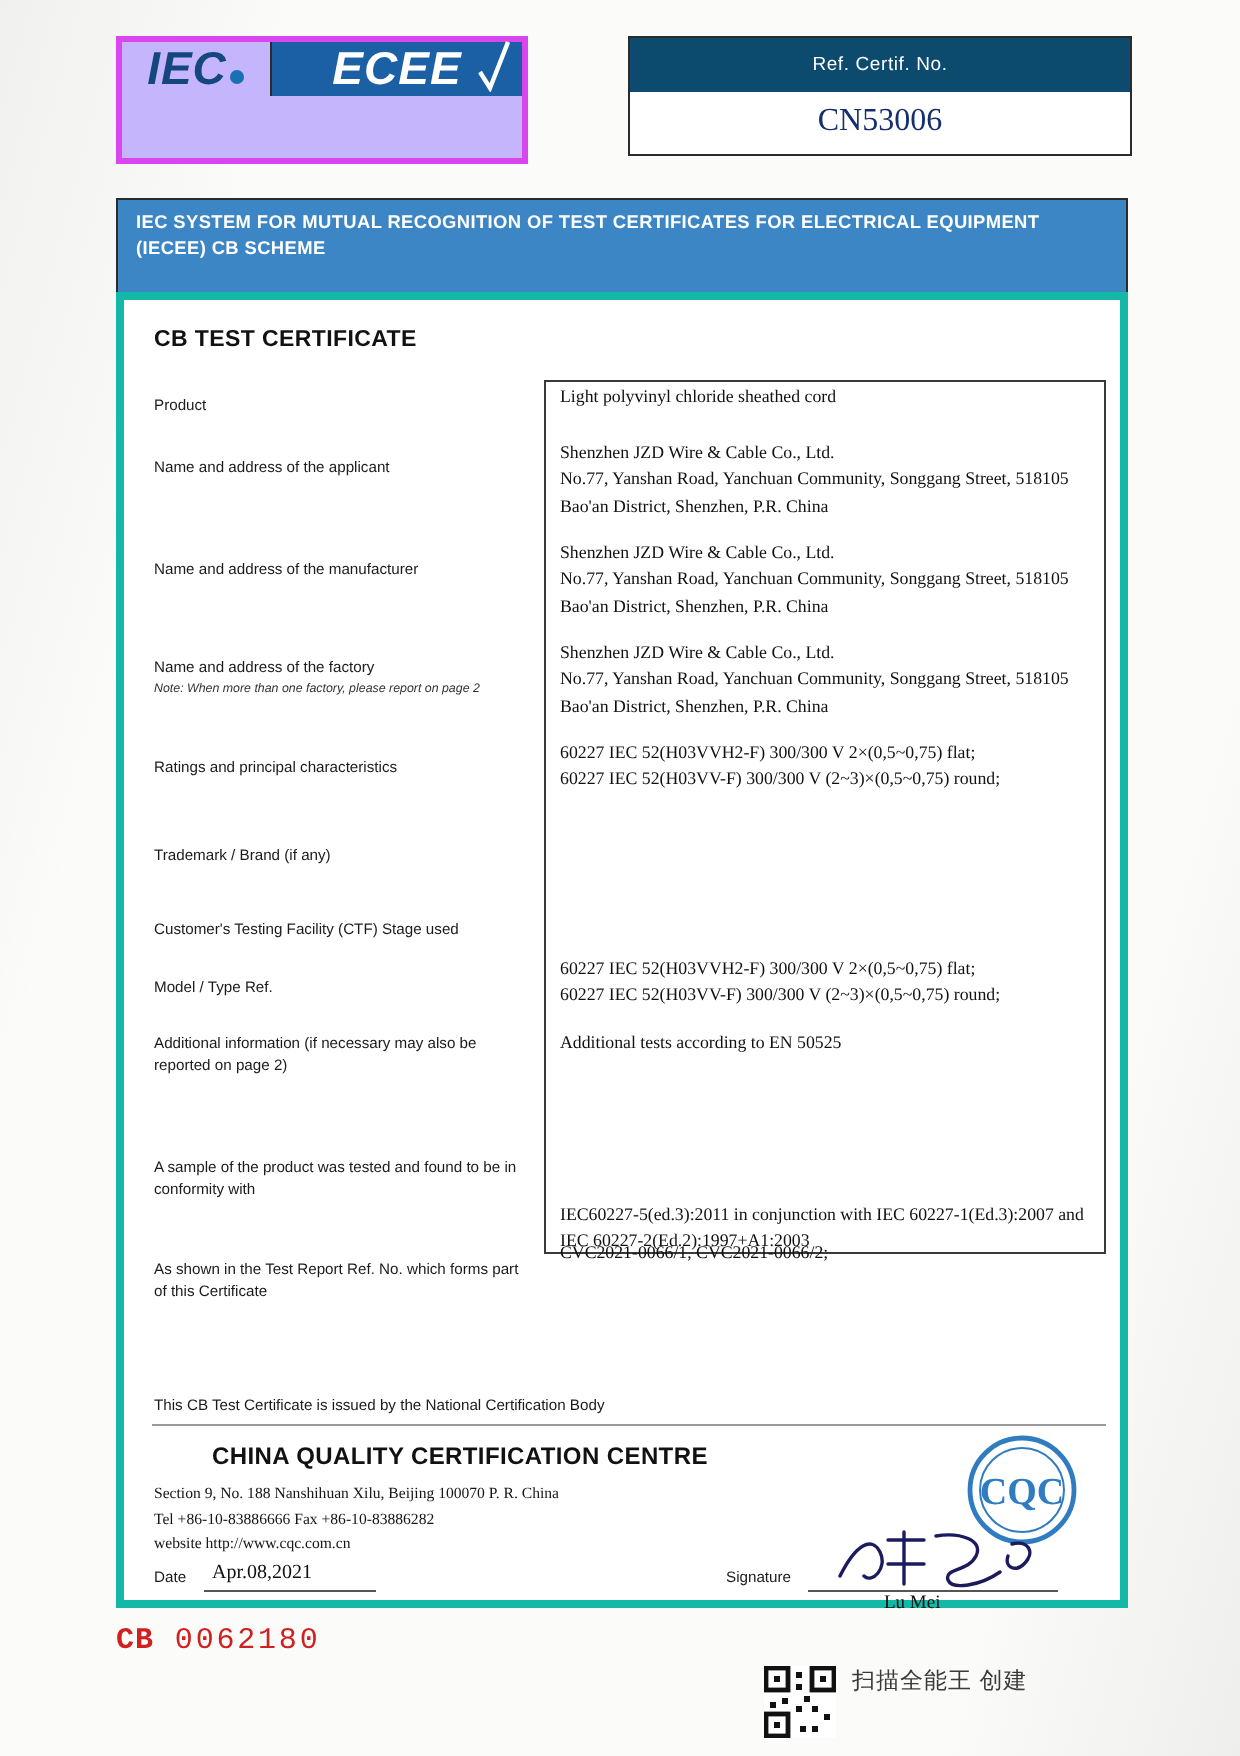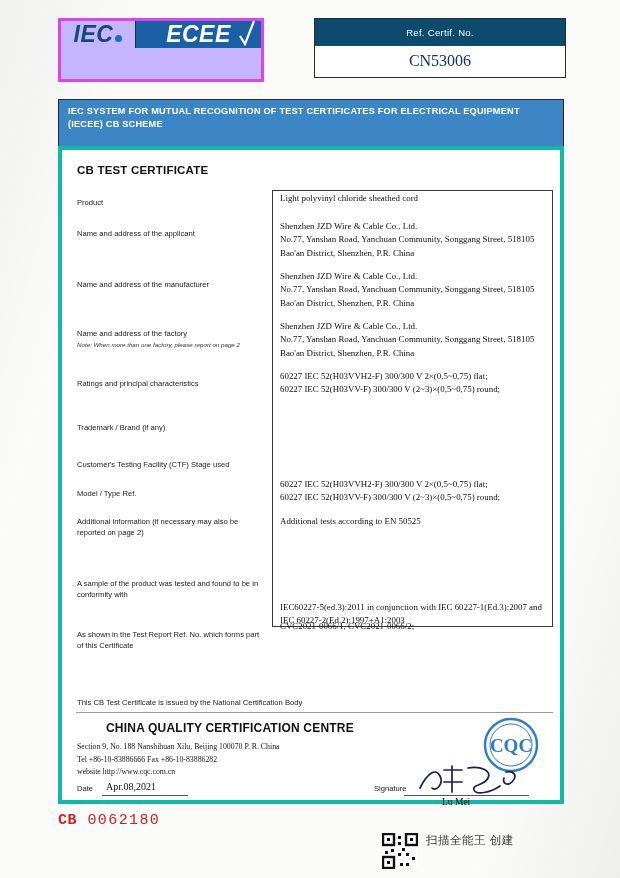--- a/index.html
+++ b/index.html
@@ -271,21 +271,21 @@
   }
   .date-underline {
     position: absolute;
     left: 40px;
     top: 645px;
     width: 86px;
     border-top: 1px solid #555;
   }
   .sig-label {
     position: absolute;
-    left: 312px;
+    left: 301px;
     top: 634px;
     font-family: "Liberation Sans", sans-serif;
     font-size: 7.6px;
     color: #1b1b1b;
   }
   .sig-underline {
     position: absolute;
     left: 342px;
     top: 645px;
     width: 125px;

